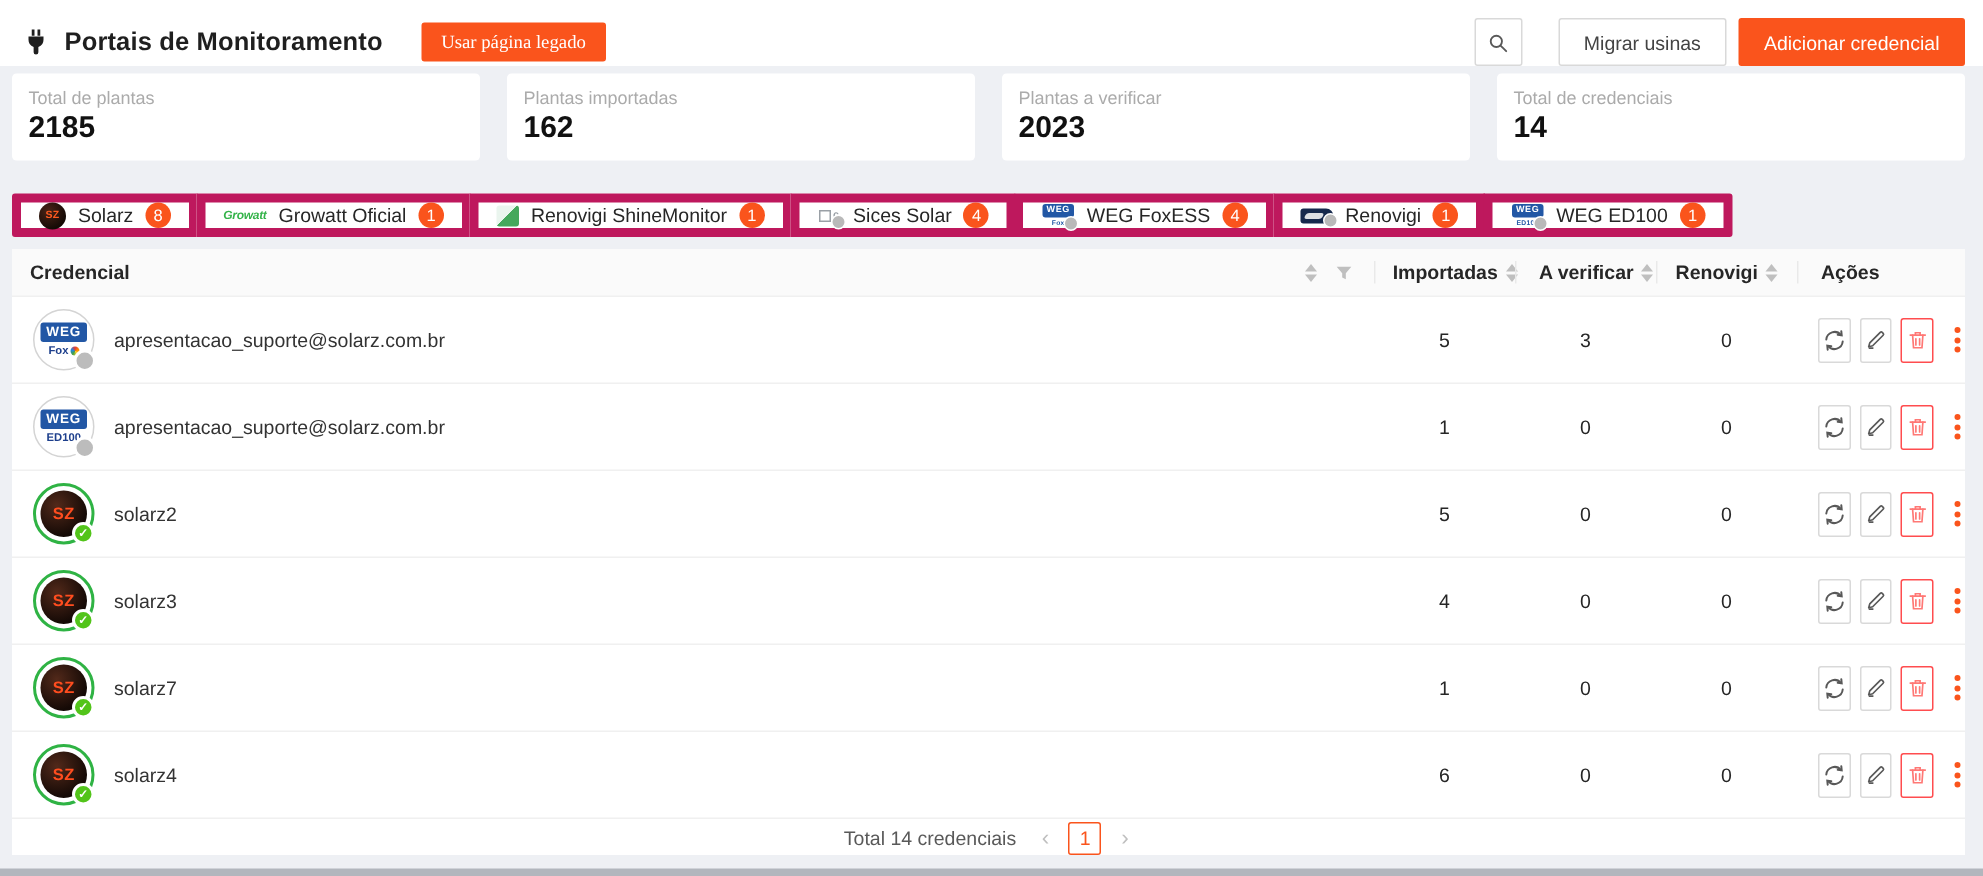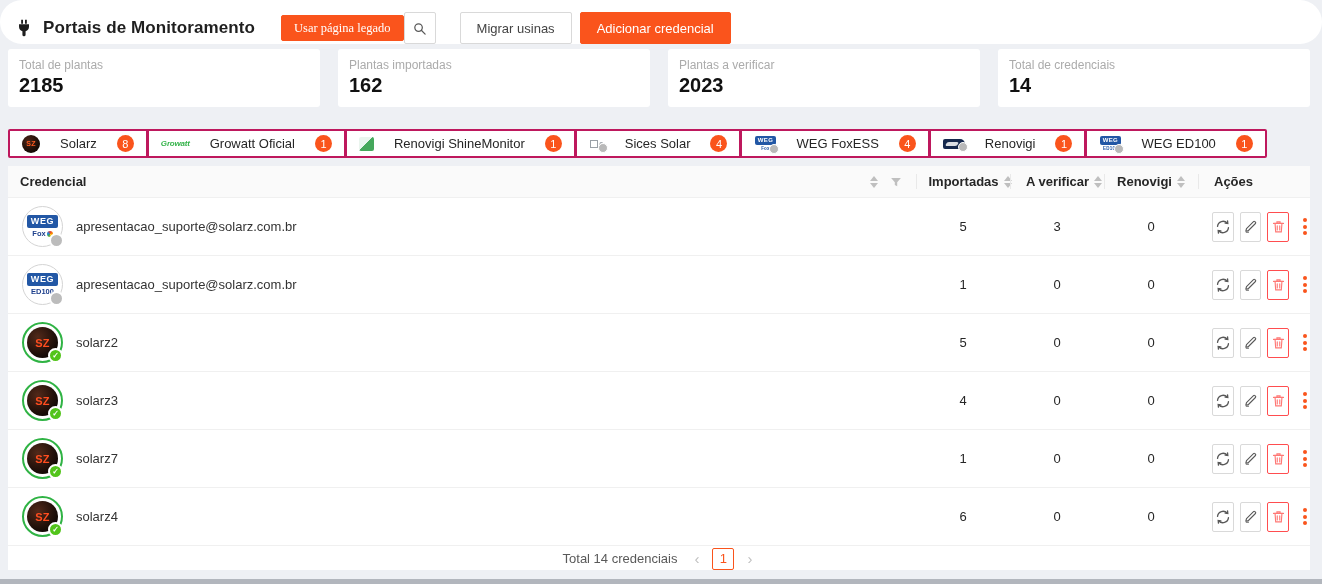--- a/index.html
+++ b/index.html
@@ -3,21 +3,21 @@
 <meta charset="utf-8">
 <style>
   * { box-sizing: border-box; margin: 0; padding: 0; }
   html,body { width:1322px; height:584px; overflow:hidden; }
   body { font-family:"Liberation Sans", sans-serif; background:#eef0f4; position:relative; color:#262626; }
 
   .window { position:relative; width:1322px; height:584px; }
 
   
   .topbar { position:absolute; top:0; left:0; width:1322px; height:44px; background:#fff;
-            display:flex; align-items:center; padding:12px 12px 0 14px;border-radius:22px; }
+            display:flex; align-items:center; justify-content:space-between; padding:12px 12px 0 14px; }
   .topbar-left { display:flex; align-items:center; }
   .plug { display:flex; width:20px; height:20px; color:#1f1f1f; }
   .title { font-size:17px; font-weight:700; color:#1f1f1f; margin-left:9px; letter-spacing:.1px; }
   .topbar-right { display:flex; align-items:center; gap:8px; }
 
   button { font-family:"Liberation Sans", sans-serif; cursor:pointer; }
   .btn { border-radius:2px; font-size:13px; display:inline-flex; align-items:center; justify-content:center; }
   .btn-primary { background:#fa541c; border:1px solid #fa541c; color:#fff; }
   .btn-default { background:#fff; border:1px solid #d9d9d9; color:#434343;margin-left:16px; }
   .btn-lg { height:32px; padding:0 16px; }
@@ -26,21 +26,21 @@
               display:inline-flex; align-items:center; justify-content:center; color:#595959; }
 
   
   .stats-row { position:absolute; top:49px; left:8px; width:1302px; height:58px; display:flex; gap:18px; }
   .stat-card { flex:1; background:#fff; border-radius:3px; padding:9px 12px 0 11px; }
   .stat-label { font-size:12px; color:#ababab; }
   .stat-value { font-size:20px; font-weight:700; color:#111; margin-top:2px; }
 
   
   .tabs-row { position:absolute; top:129px; left:8px; display:flex; }
-  .tab { display:flex; align-items:center; gap:20px; background:#fff; border:2px solid #be185d;
+  .tab { display:flex; align-items:center; gap:8px; background:#fff; border:6px solid #be185d;
          height:29px; padding:0 12px; margin-left:-1px; font-size:13px; color:#262626; white-space:nowrap; }
   .tab:first-child { margin-left:0; border-radius:2px 0 0 2px; }
   .tab:last-child { border-radius:0 2px 2px 0; }
   .badge { min-width:17px; height:17px; border-radius:9px; background:#fa541c; color:#fff;
            font-size:11px; display:inline-flex; align-items:center; justify-content:center; padding:0 4px; }
 
   .logo { position:relative; display:inline-flex; align-items:center; justify-content:center; flex:none; }
   .logo-solarz-sm { width:18px; height:18px; border-radius:50%;
      background:radial-gradient(circle at 35% 32%, #4a2417, #140a05 72%); }
   .sz-txt-sm { color:#ff5a1f; font-weight:800; font-size:7px; letter-spacing:.2px; }

